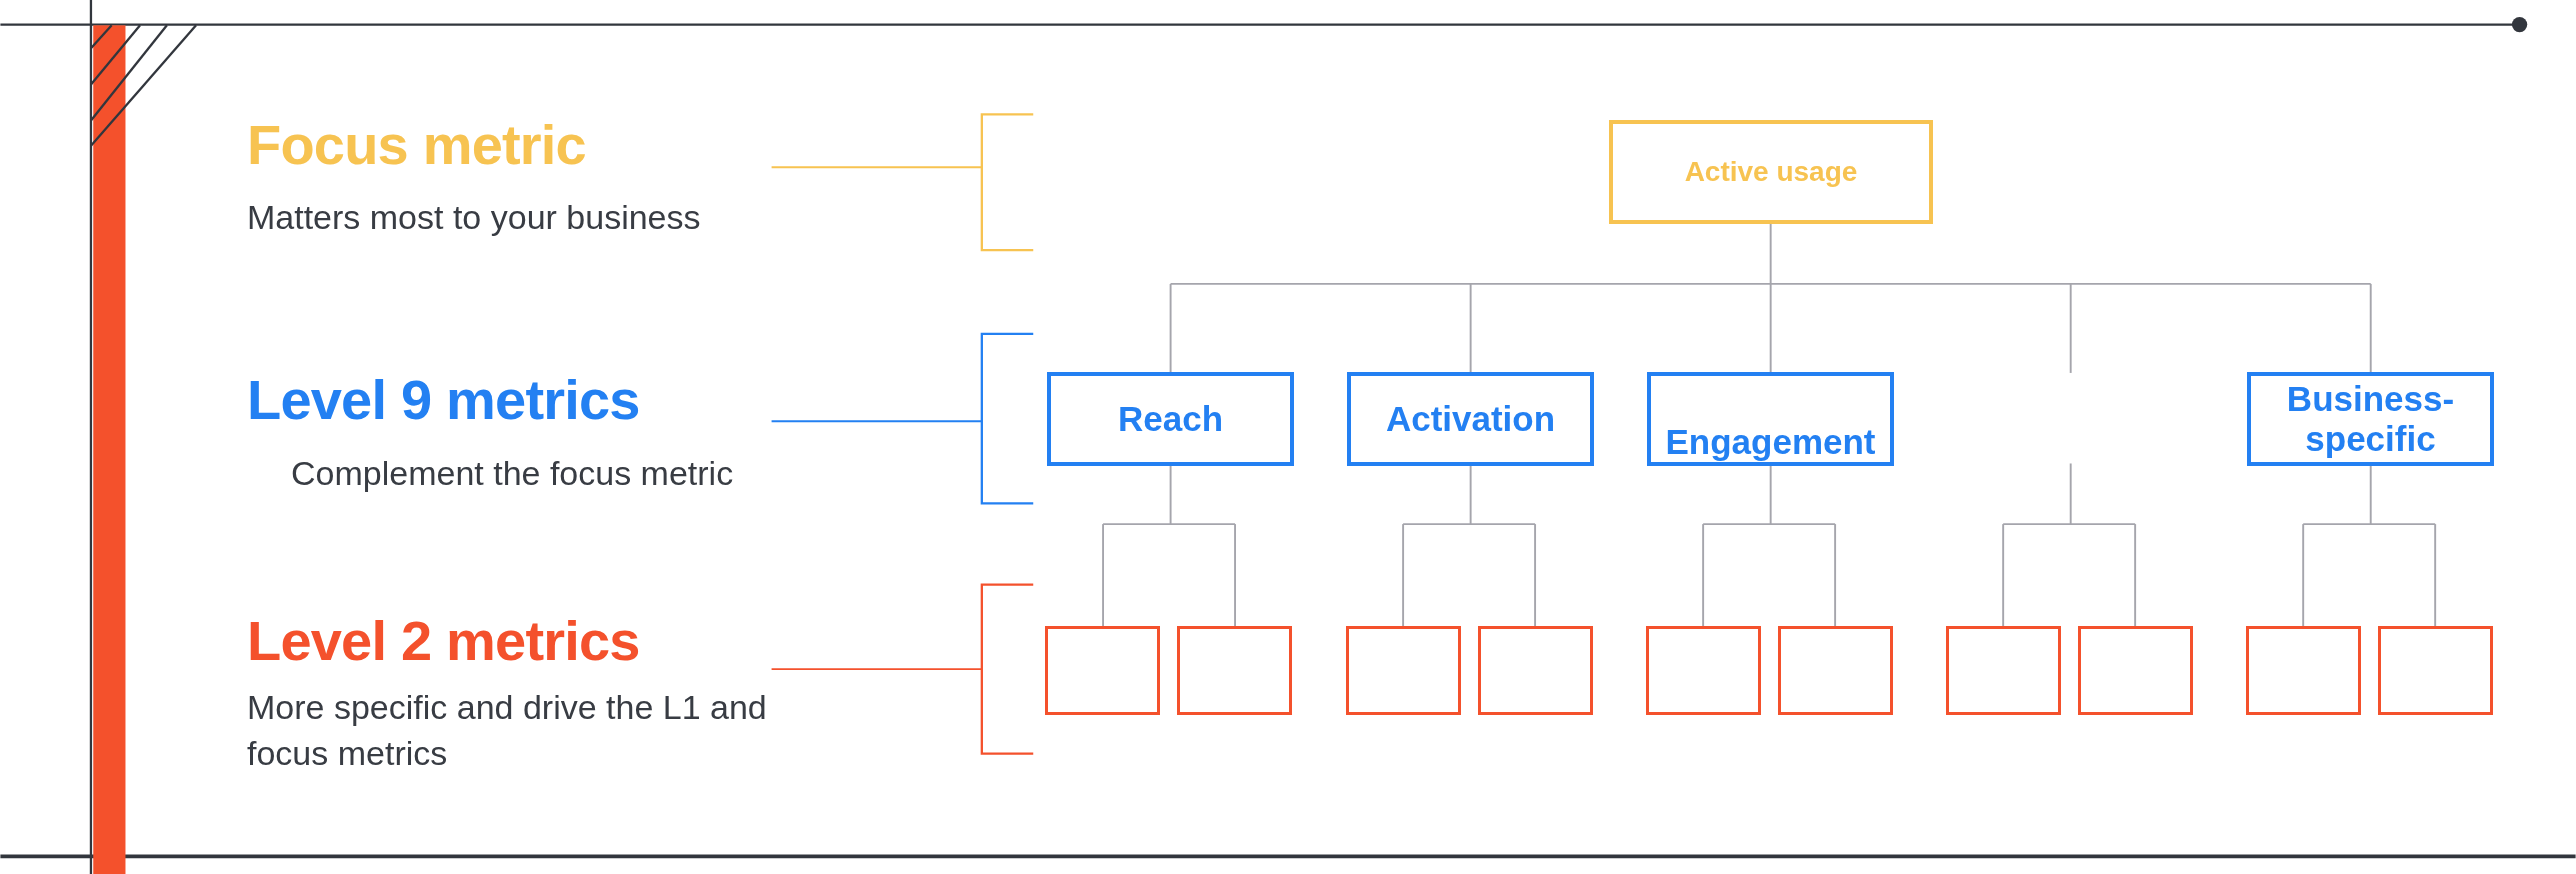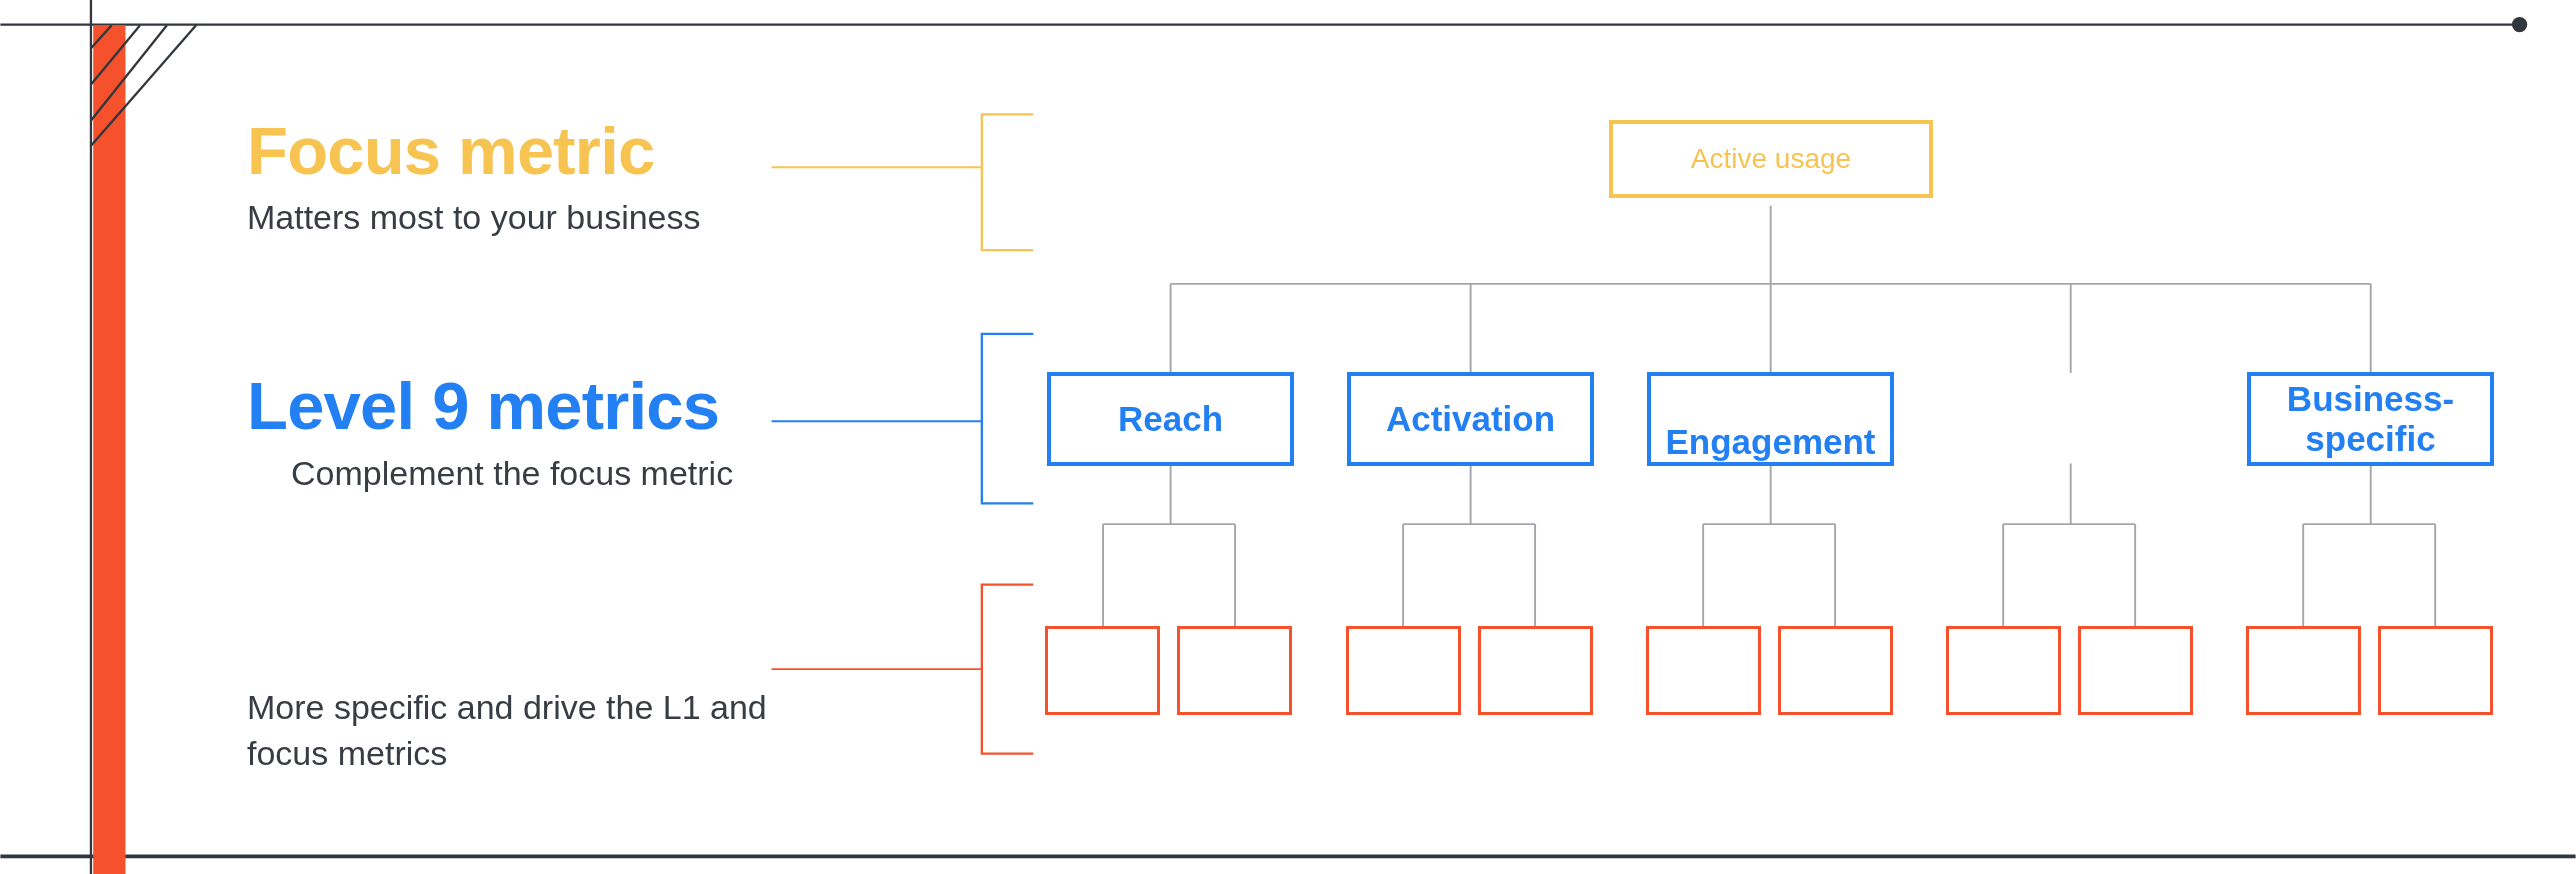--- a/index.html
+++ b/index.html
@@ -6,35 +6,35 @@
   .canvas{
     position:relative;
     width:2576px;height:874px;
     background:#ffffff;
     font-family:"Liberation Sans", sans-serif;
     overflow:hidden;
   }
   .lines{position:absolute;left:0;top:0;width:2576px;height:874px;}
   .abs{position:absolute;}
   .heading{
-    font-size:67px;font-weight:700;line-height:1;letter-spacing:-0.8px;white-space:nowrap;
+    font-size:56px;font-weight:700;line-height:1;letter-spacing:-0.8px;white-space:nowrap;
   }
   .heading.yellow{color:#F7C351;}
   .heading.blue{color:#2380F2;}
   .heading.orange{color:#F4512C;}
   .subtitle{
     font-size:34px;color:#383C43;line-height:1.35;
   }
   .node{
     position:absolute;display:flex;align-items:center;justify-content:center;
     text-align:center;background:#ffffff;box-sizing:border-box;
   }
   .node.root{
-    width:324px;height:78px;border:4.6px solid #F7C351;
-    color:#F7C351;font-size:28px;font-weight:400;
+    width:324px;height:104px;border:4.6px solid #F7C351;
+    color:#F7C351;font-size:28px;font-weight:700;
   }
   .node.l1{
     width:247px;height:94px;border:4.6px solid #2380F2;
     color:#2380F2;font-size:35px;font-weight:700;line-height:1.15;
   }
   .node.l2{
     width:115px;height:89px;border:3.8px solid #F4512C;
   }
   .example-note{
     color:#F4512C;font-size:31px;white-space:nowrap;
@@ -100,20 +100,21 @@
     <line x1="3001" y1="683" x2="3001" y2="818" stroke="#A5A5AC" stroke-width="2.5"></line>
     <line x1="3173" y1="683" x2="3173" y2="818" stroke="#A5A5AC" stroke-width="2.5"></line>
   </svg>
 
   <div class="abs heading yellow" style="left:247px;top:117px;">Focus metric</div>
   <div class="abs subtitle" style="left:247px;top:195px;">Matters most to your business</div>
 
   <div class="abs heading blue" style="left:247px;top:372px;">Level 9 metrics</div>
   <div class="abs subtitle" style="left:247px;top:451px;margin-left:44px;">Complement the focus metric</div>
 
+  <div class="abs heading orange" style="left:247px;top:613px;">Level 2 metrics</div>
   <div class="abs subtitle" style="left:247px;top:685px;width:522px;">More specific and drive the L1 and focus metrics</div>
 
   <div class="node root" style="left:1609px;top:120px;">
     <span>Active usage</span>
   </div>
 
   <div class="node l1" style="left:1047px;top:372px;">
     <span>Reach</span>
   </div>
   <div class="node l1" style="left:1347px;top:372px;">

